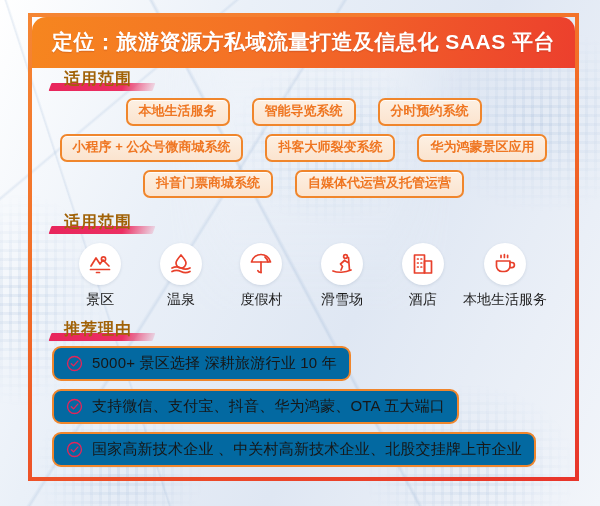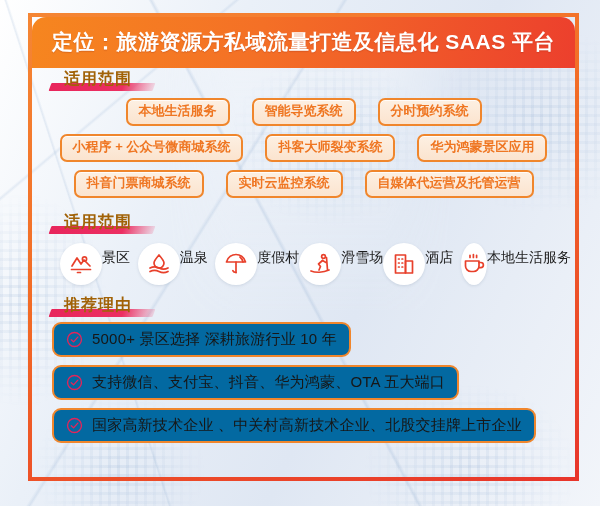--- a/index.html
+++ b/index.html
@@ -165,21 +165,22 @@
   
   .icon-row {
     display: flex;
     justify-content: space-between;
     align-items: flex-start;
     padding: 6px 16px 0 16px;
     margin-top: 4px;
   }
   .icon-item {
     display: flex;
-    flex-direction: row;
+    flex-direction: column;
+    align-items: center;
     width: 86px;
   }
   .icon-circle {
     width: 42px; height: 42px;
     border-radius: 50%;
     background: #ffffff;
     display: flex;
     align-items: center;
     justify-content: center;
     box-shadow: 0 1px 3px rgba(90,110,140,0.18);
@@ -246,21 +247,20 @@
           <span class="tag">智能导览系统</span>
           <span class="tag">分时预约系统</span>
         </div>
         <div class="tag-row">
           <span class="tag">小程序 + 公众号微商城系统</span>
           <span class="tag">抖客大师裂变系统</span>
           <span class="tag">华为鸿蒙景区应用</span>
         </div>
         <div class="tag-row">
           <span class="tag">抖音门票商城系统</span>
-          <span class="tag">实时云监控系统</span>
           <span class="tag">自媒体代运营及托管运营</span>
         </div>
       </div>
 
       
       <div class="section-head" style="margin-top:6px;">
         <span class="bar"></span>
         <span class="label">适用范围</span>
       </div>
 

